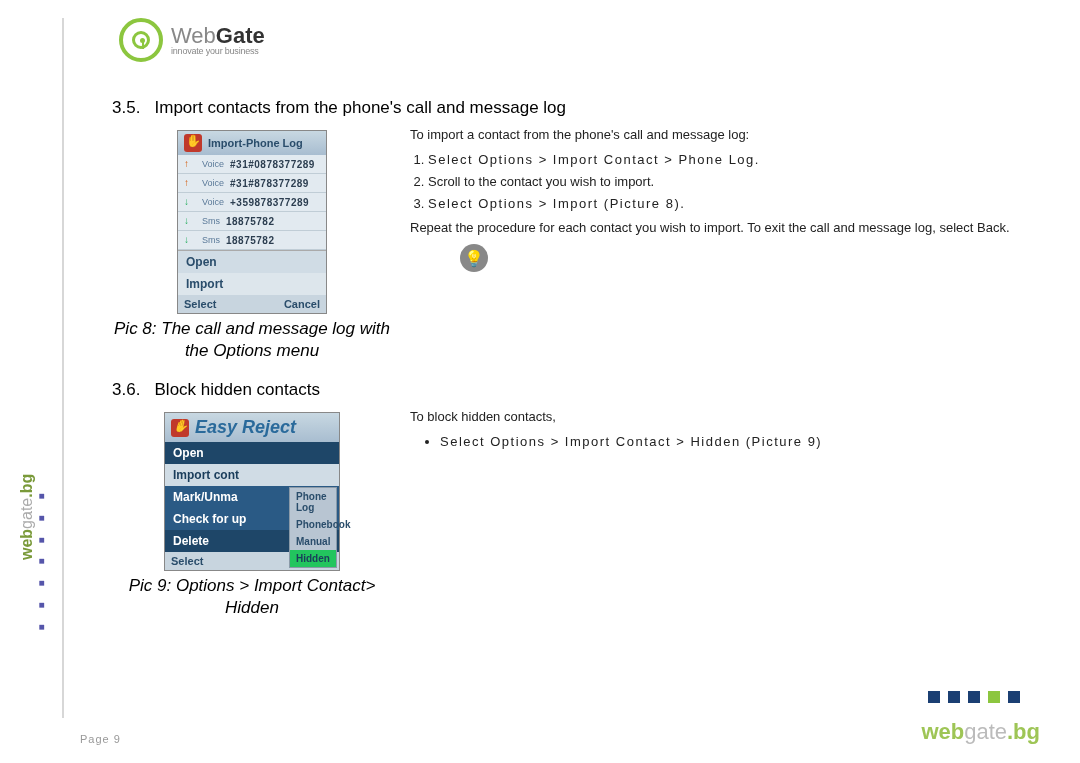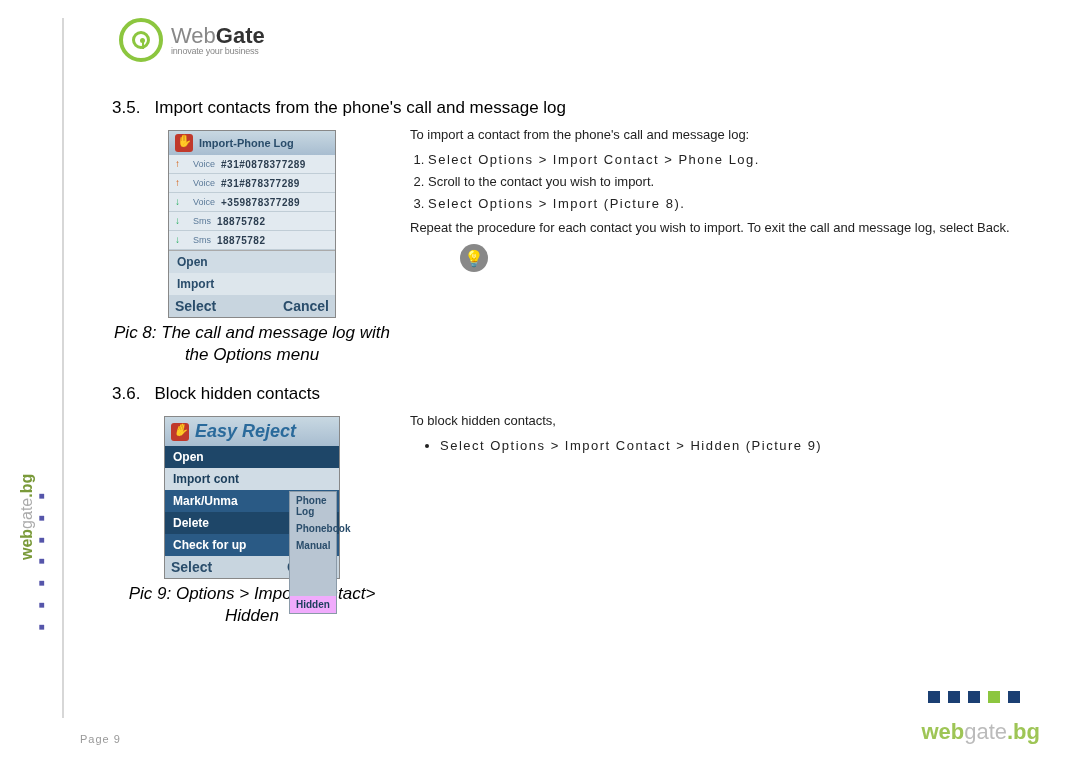--- a/index.html
+++ b/index.html
@@ -11,46 +11,46 @@
   .logo-keyhole { position: absolute; top: 4px; left: 5px; width: 5px; height: 5px; background: #8cc63f; border-radius: 50%; }
   .logo-stem { position: absolute; top: 8px; left: 6.5px; width: 2px; height: 7px; background: #8cc63f; }
   .logo-text { line-height: 1; }
   .logo-web { font-size: 22px; color: #888; font-weight: 300; }
   .logo-gate { font-size: 22px; color: #333; font-weight: 700; }
   .logo-tag { font-size: 9px; color: #888; letter-spacing: -0.2px; }
   .content { position: absolute; left: 48px; top: 80px; width: 940px; }
   h2 { font-size: 17px; font-weight: 400; color: #000; margin-bottom: 6px; }
   .row { display: flex; gap: 18px; align-items: flex-start; }
   .phone-col { width: 280px; flex-shrink: 0; }
-  .phone { width: 168px; margin: 6px auto 4px auto; border: 1px solid #888; background: #e6edf2; font-family: Verdana, sans-serif; }
+  .phone { width: 150px; margin: 6px auto 4px auto; border: 1px solid #888; background: #e6edf2; font-family: Verdana, sans-serif; }
   .phone-title-bar { background: linear-gradient(#c8d8e2,#a8bdd0); padding: 3px 6px; display: flex; align-items: center; gap: 6px; font-size: 11px; color: #2a4d6b; font-weight: bold; }
   .hand-icon { width: 18px; height: 18px; background: #c0392b; border-radius: 3px; display: inline-block; position: relative; }
   .hand-icon::before { content: '✋'; position: absolute; font-size: 12px; left: 2px; top: 0; color: #e74c3c; }
   .log-row { display: flex; align-items: center; gap: 6px; padding: 3px 6px; border-bottom: 1px solid #c0cdd6; font-size: 10px; color: #2a4d6b; background:#e2eaf0;}
   .log-row .voice { color:#5b7a99; font-size:9px;}
   .log-row .num { color:#2c3e50; font-weight:bold; letter-spacing:0.5px;}
   .arrow { width: 12px; height: 12px; display:inline-block;}
   .arrow.up::before{content:'↑';color:#d35400;font-weight:bold;}
   .arrow.down::before{content:'↓';color:#27ae60;font-weight:bold;}
   .menu-popup { background:#dde6ec; border-top:1px solid #aaa;}
   .menu-item { padding:4px 8px; font-size:12px; color:#2a4d6b; font-weight:bold;}
   .menu-item.sel { background:#d0dce5;}
-  .softkeys { display:flex; justify-content:space-between; background:#c8d5df; padding:3px 6px; font-size:14px; font-weight:bold; color:#2a4d6b;}
+  .softkeys { display:flex; justify-content:space-between; background:#c8d5df; padding:3px 6px; font-size:11px; font-weight:bold; color:#2a4d6b;}
   .caption { font-style: italic; font-size: 17px; text-align: center; width: 280px; color: #000; line-height:1.3; }
   .text-col { flex: 1; font-size: 13px; line-height: 1.45; }
   .text-col p { margin: 2px 0 6px 0; }
   ol { margin: 0 0 6px 18px; }
   ol li { margin: 3px 0; }
   .mono-path { letter-spacing: 1.5px; }
   .tip-box { display:flex; gap:12px; margin-top:4px; padding-left:50px; align-items:flex-start;}
   .tip-icon { width:28px; height:28px; border-radius:50%; background:#888; display:flex; align-items:center; justify-content:center; color:#fff; font-size:16px; flex-shrink:0;}
   .tip-text { font-size:10px; line-height:1.35; color:#000; }
   .submenu { position:absolute; right:2px; top:74px; background:#b8c5d2; border:1px solid #8a9aa8; width:48px;}
   .submenu-item { padding:3px 6px; font-size:10px; color:#2a4d6b; font-weight:bold;}
-  .submenu-item.sel { background:#f0abfc; color:#1a3d5b;margin-top:42px;}
+  .submenu-item.sel { background:#22c55e; color:#1a3d5b;}
   .main-menu2 { background:#dde6ec;}
   .main-menu2 .mitem { padding:4px 8px; font-size:12px; color:#fff; font-weight:bold; background:#2a5a85;}
   .main-menu2 .mitem.dark { background:#1e4668;}
   .main-menu2 .mitem.sel { background:#d0dce5; color:#1a3d5b;}
   .side-brand { position:absolute; left:18px; top:560px; transform:rotate(-90deg); transform-origin:left top; font-size:16px; }
   .side-brand .web{color:#7a9a3a;font-weight:bold;} .side-brand .gate{color:#aaa;} .side-brand .bg{color:#7a9a3a;font-weight:bold;}
   .side-dots { position:absolute; left:36px; top:490px; writing-mode:vertical-rl; color:#5555aa; letter-spacing:4px; font-size:10px;}
   .footer { position:absolute; bottom:18px; left:80px; right:40px; display:flex; justify-content:space-between; align-items:flex-end;}
   .page-num { font-size:11px; color:#999; letter-spacing:1px;}
   .footer-brand { font-size:22px;text-align:center; }
@@ -155,22 +155,22 @@
       <div class="phone-col">
         <div class="phone2">
           <div class="phone2-title">
             <span class="hand-icon"></span>
             <span>Easy Reject</span>
           </div>
           <div class="main-menu2">
             <div class="mitem dark">Open</div>
             <div class="mitem sel">Import cont</div>
             <div class="mitem">Mark/Unma</div>
+            <div class="mitem">Check for up</div>
             <div class="mitem dark">Delete</div>
-            <div class="mitem">Check for up</div>
           </div>
           <div class="submenu">
             <div class="submenu-item">Phone Log</div>
             <div class="submenu-item">Phonebook</div>
             <div class="submenu-item">Manual</div>
             <div class="submenu-item sel">Hidden</div>
           </div>
           <div class="softkeys">
             <span>Select</span>
             <span>Cancel</span>

